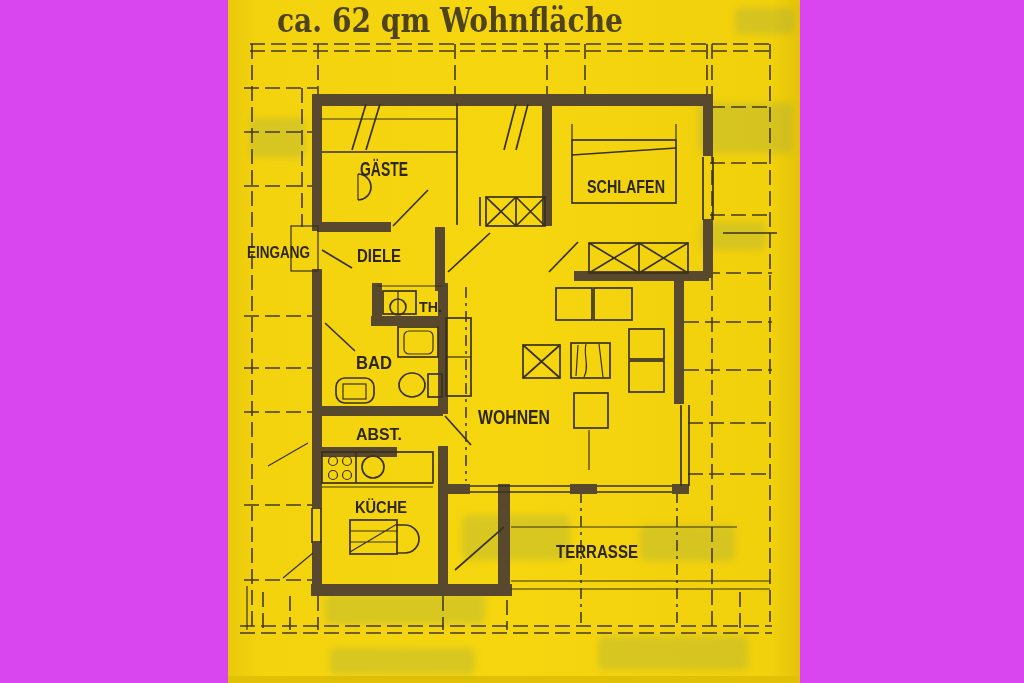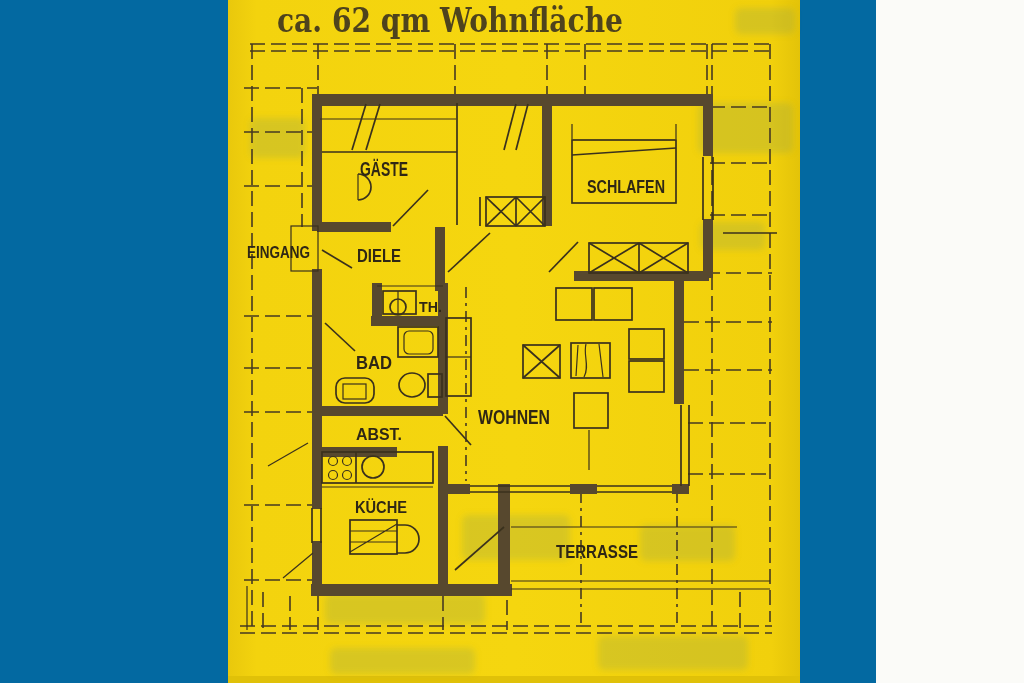--- a/index.html
+++ b/index.html
@@ -1,16 +1,16 @@
 <!DOCTYPE html>
 <html><head>
 <meta charset="utf-8">
 <style>
   html,body{margin:0;padding:0;background:#fbfbf8;}
-  .stage{position:relative;width:876px;height:683px;background:#0369a1;overflow:hidden;
+  .stage{position:relative;width:1024px;height:683px;background:#d946ef;overflow:hidden;
          font-family:"Liberation Sans",sans-serif;}
   svg{position:absolute;left:0;top:0;}
   .room-label{fill:#2f2715;font-family:"Liberation Sans",sans-serif;font-weight:bold;}
   .plan-title{fill:#4e431d;font-family:"DejaVu Serif",serif;font-weight:bold;}
   .wall{stroke:#57482e;stroke-width:10;fill:none;stroke-linecap:butt;}
   .wall-thick{stroke:#57482e;stroke-width:12;fill:none;stroke-linecap:butt;}
   .thin{stroke:#3a311d;stroke-width:1.7;fill:none;}
   .thin2{stroke:#3a311d;stroke-width:1.2;fill:none;}
   .dash{stroke:#463a22;stroke-width:1.6;fill:none;stroke-dasharray:15 6;}
   .dashdot{stroke:#463a22;stroke-width:1.6;fill:none;stroke-dasharray:11 5 3 5;}

